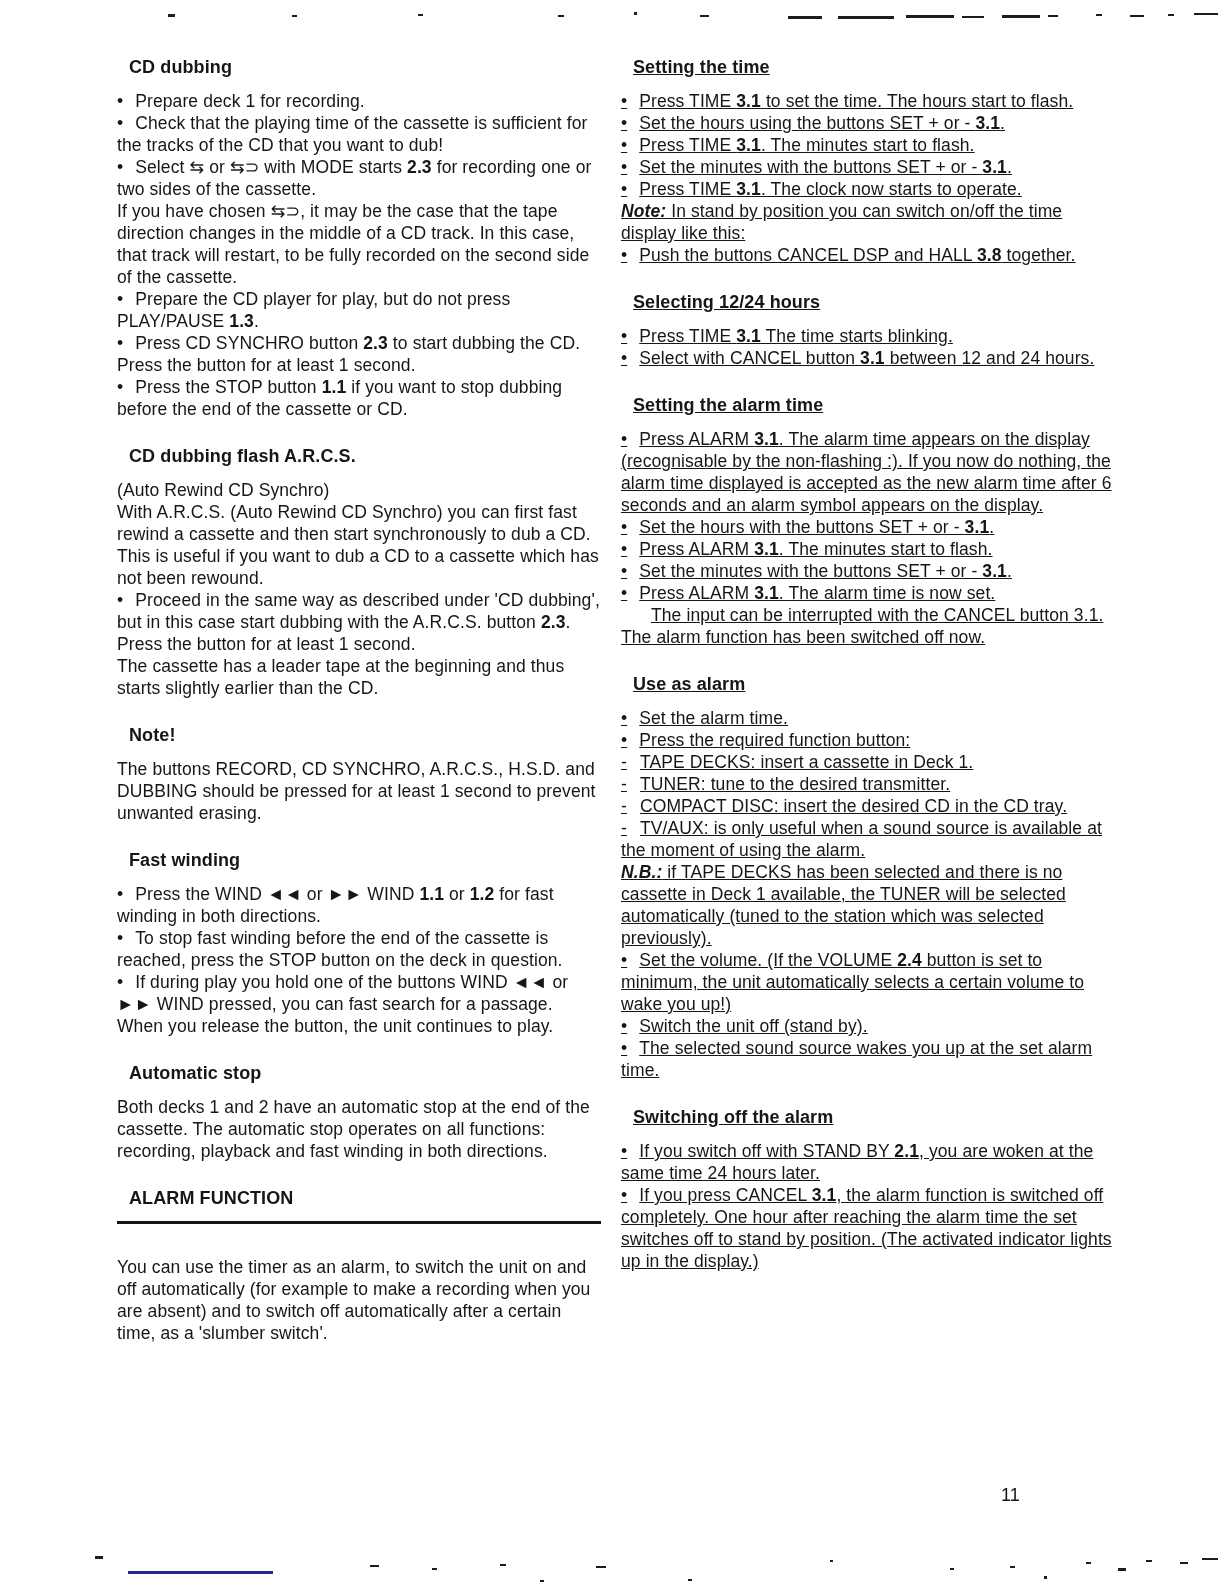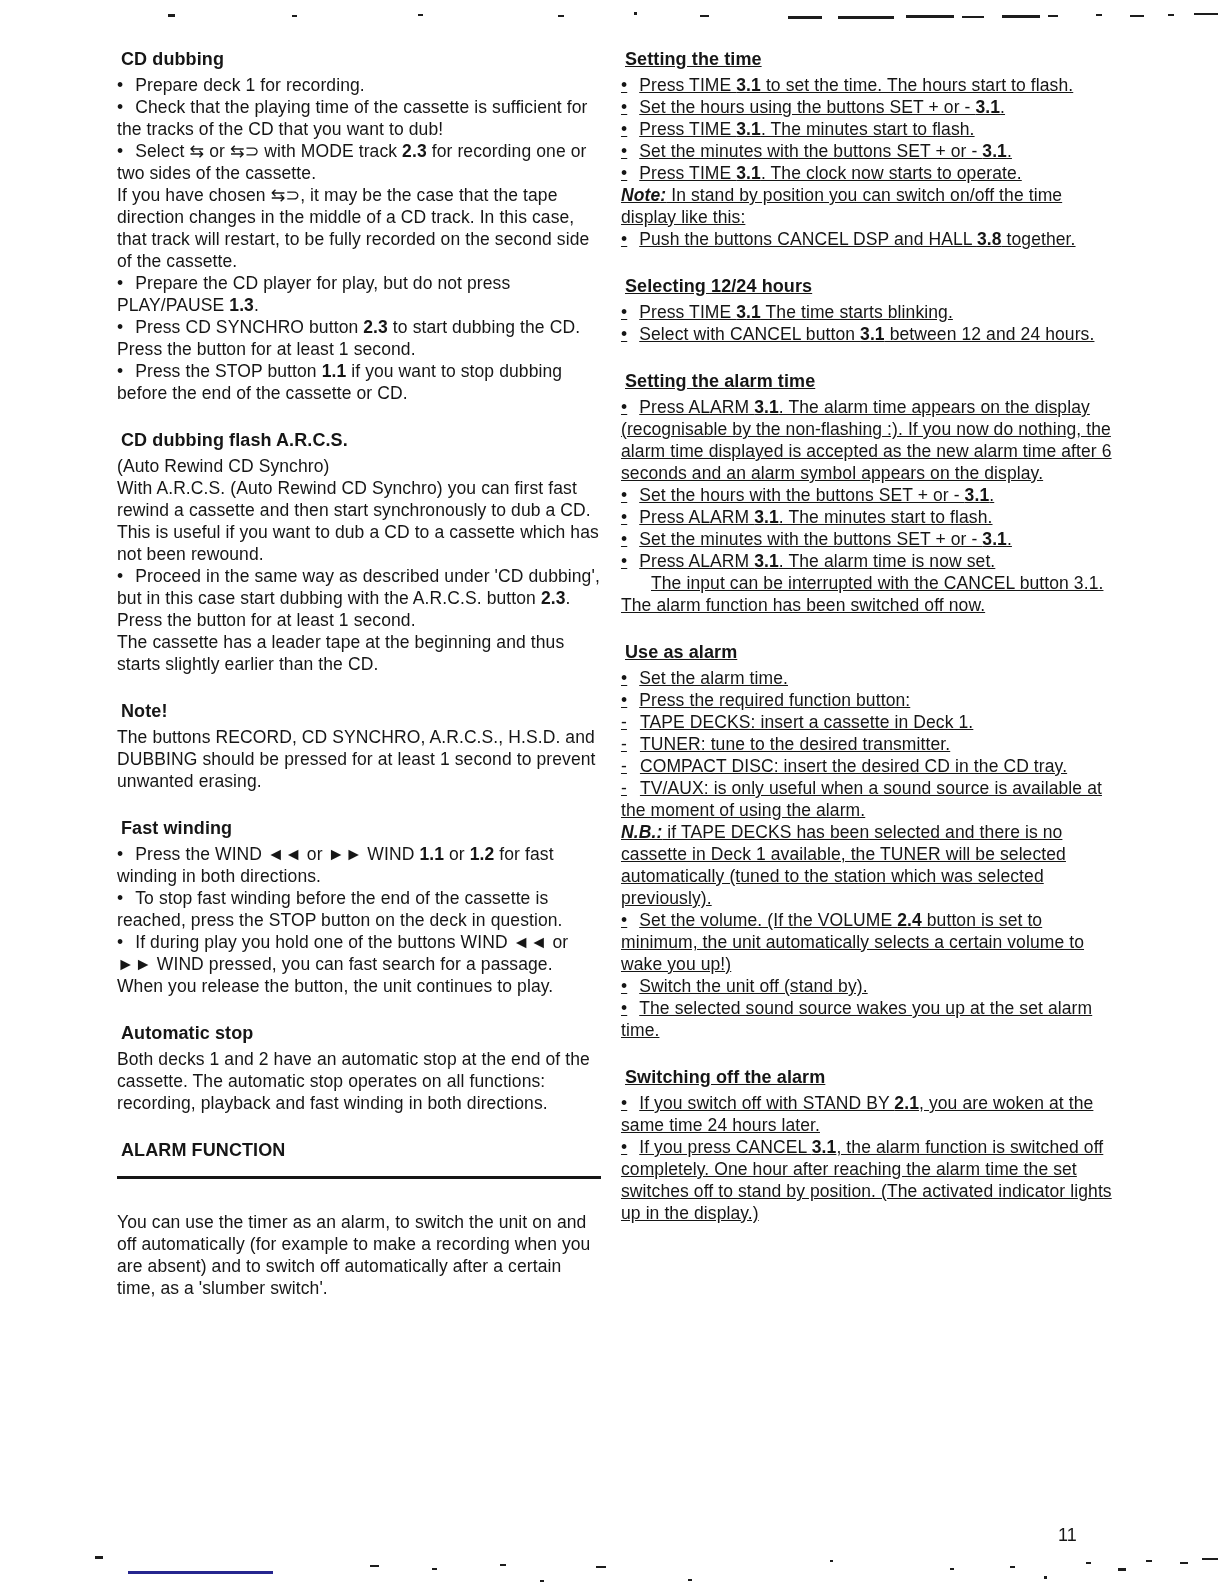--- a/index.html
+++ b/index.html
@@ -14,38 +14,38 @@
   .col{
     position:absolute;top:44px;
     font-size:17.5px;line-height:22px;
     letter-spacing:0.1px;
   }
   #col-left{left:117px;width:484px;}
   #col-right{left:621px;width:492px;text-decoration:underline;}
   .section{margin-top:25px;}
   .section:first-child{margin-top:0;}
   .heading{
-    font-size:18px;line-height:22px;margin:4px;padding:0;
+    font-size:18px;line-height:22px;margin:12px;padding:0;
     font-weight:bold;
   }
   .rule-wrap{
     border-bottom:3.5px solid #151515;
-    padding-bottom:11px;
+    padding-bottom:0;
     margin-bottom:32px;
   }
   .item{margin:0;}
   .item .marker{display:inline;}
   .item.bullet .marker{padding-right:12px;}
   .item.dash .marker{padding-right:13px;}
   .item.indent{text-indent:30px;}
   .b{font-weight:bold;}
   .i{font-style:italic;}
   .page-num{
-    position:absolute;left:1058px;top:1484px;
-    font-size:18px;line-height:22px;margin-top:40px;
+    position:absolute;left:1001px;top:1484px;
+    font-size:18px;line-height:22px;
   }
   .artifact{position:absolute;background:#1d1d1d;}
 </style>
 </head>
 <body>
 
 <div class="artifact" style="left:168px;top:14px;width:7px;height:3px;"></div>
 <div class="artifact" style="left:292px;top:15px;width:5px;height:2px;"></div>
 <div class="artifact" style="left:418px;top:14px;width:5px;height:2px;"></div>
 <div class="artifact" style="left:558px;top:15px;width:6px;height:2px;"></div>
@@ -78,21 +78,21 @@
 <div class="artifact" style="left:1118px;top:1568px;width:8px;height:3px;"></div>
 <div class="artifact" style="left:1146px;top:1560px;width:6px;height:2px;"></div>
 <div class="artifact" style="left:1180px;top:1562px;width:8px;height:2px;"></div>
 <div class="artifact" style="left:1202px;top:1558px;width:16px;height:2px;"></div>
 
 <div class="col" id="col-left">
     <section class="section">
       <h2 class="heading">CD dubbing</h2>
       <div class="item bullet"><span class="marker">•</span><span>Prepare deck 1 for recording.</span></div>
       <div class="item bullet"><span class="marker">•</span><span>Check that the playing time of the cassette is sufficient for the tracks of the CD that you want to dub!</span></div>
-      <div class="item bullet"><span class="marker">•</span><span>Select ⇆ or ⇆⊃ with MODE track </span><span class="b">2.3</span><span> for recording one or two sides of the cassette.</span></div>
+      <div class="item bullet"><span class="marker">•</span><span>Select ⇆ or ⇆⊃ with MODE starts </span><span class="b">2.3</span><span> for recording one or two sides of the cassette.</span></div>
       <div class="item para"><span>If you have chosen ⇆⊃, it may be the case that the tape direction changes in the middle of a CD track. In this case, that track will restart, to be fully recorded on the second side of the cassette.</span></div>
       <div class="item bullet"><span class="marker">•</span><span>Prepare the CD player for play, but do not press PLAY/PAUSE </span><span class="b">1.3</span><span>.</span></div>
       <div class="item bullet"><span class="marker">•</span><span>Press CD SYNCHRO button </span><span class="b">2.3</span><span> to start dubbing the CD. Press the button for at least 1 second.</span></div>
       <div class="item bullet"><span class="marker">•</span><span>Press the STOP button </span><span class="b">1.1</span><span> if you want to stop dubbing before the end of the cassette or CD.</span></div>
     </section>
     <section class="section">
       <h2 class="heading">CD dubbing flash A.R.C.S.</h2>
       <div class="item para"><span>(Auto Rewind CD Synchro)</span></div>
       <div class="item para"><span>With A.R.C.S. (Auto Rewind CD Synchro) you can first fast rewind a cassette and then start synchronously to dub a CD. This is useful if you want to dub a CD to a cassette which has not been rewound.</span></div>
       <div class="item bullet"><span class="marker">•</span><span>Proceed in the same way as described under 'CD dubbing', but in this case start dubbing with the A.R.C.S. button </span><span class="b">2.3</span><span>. Press the button for at least 1 second.</span></div>

